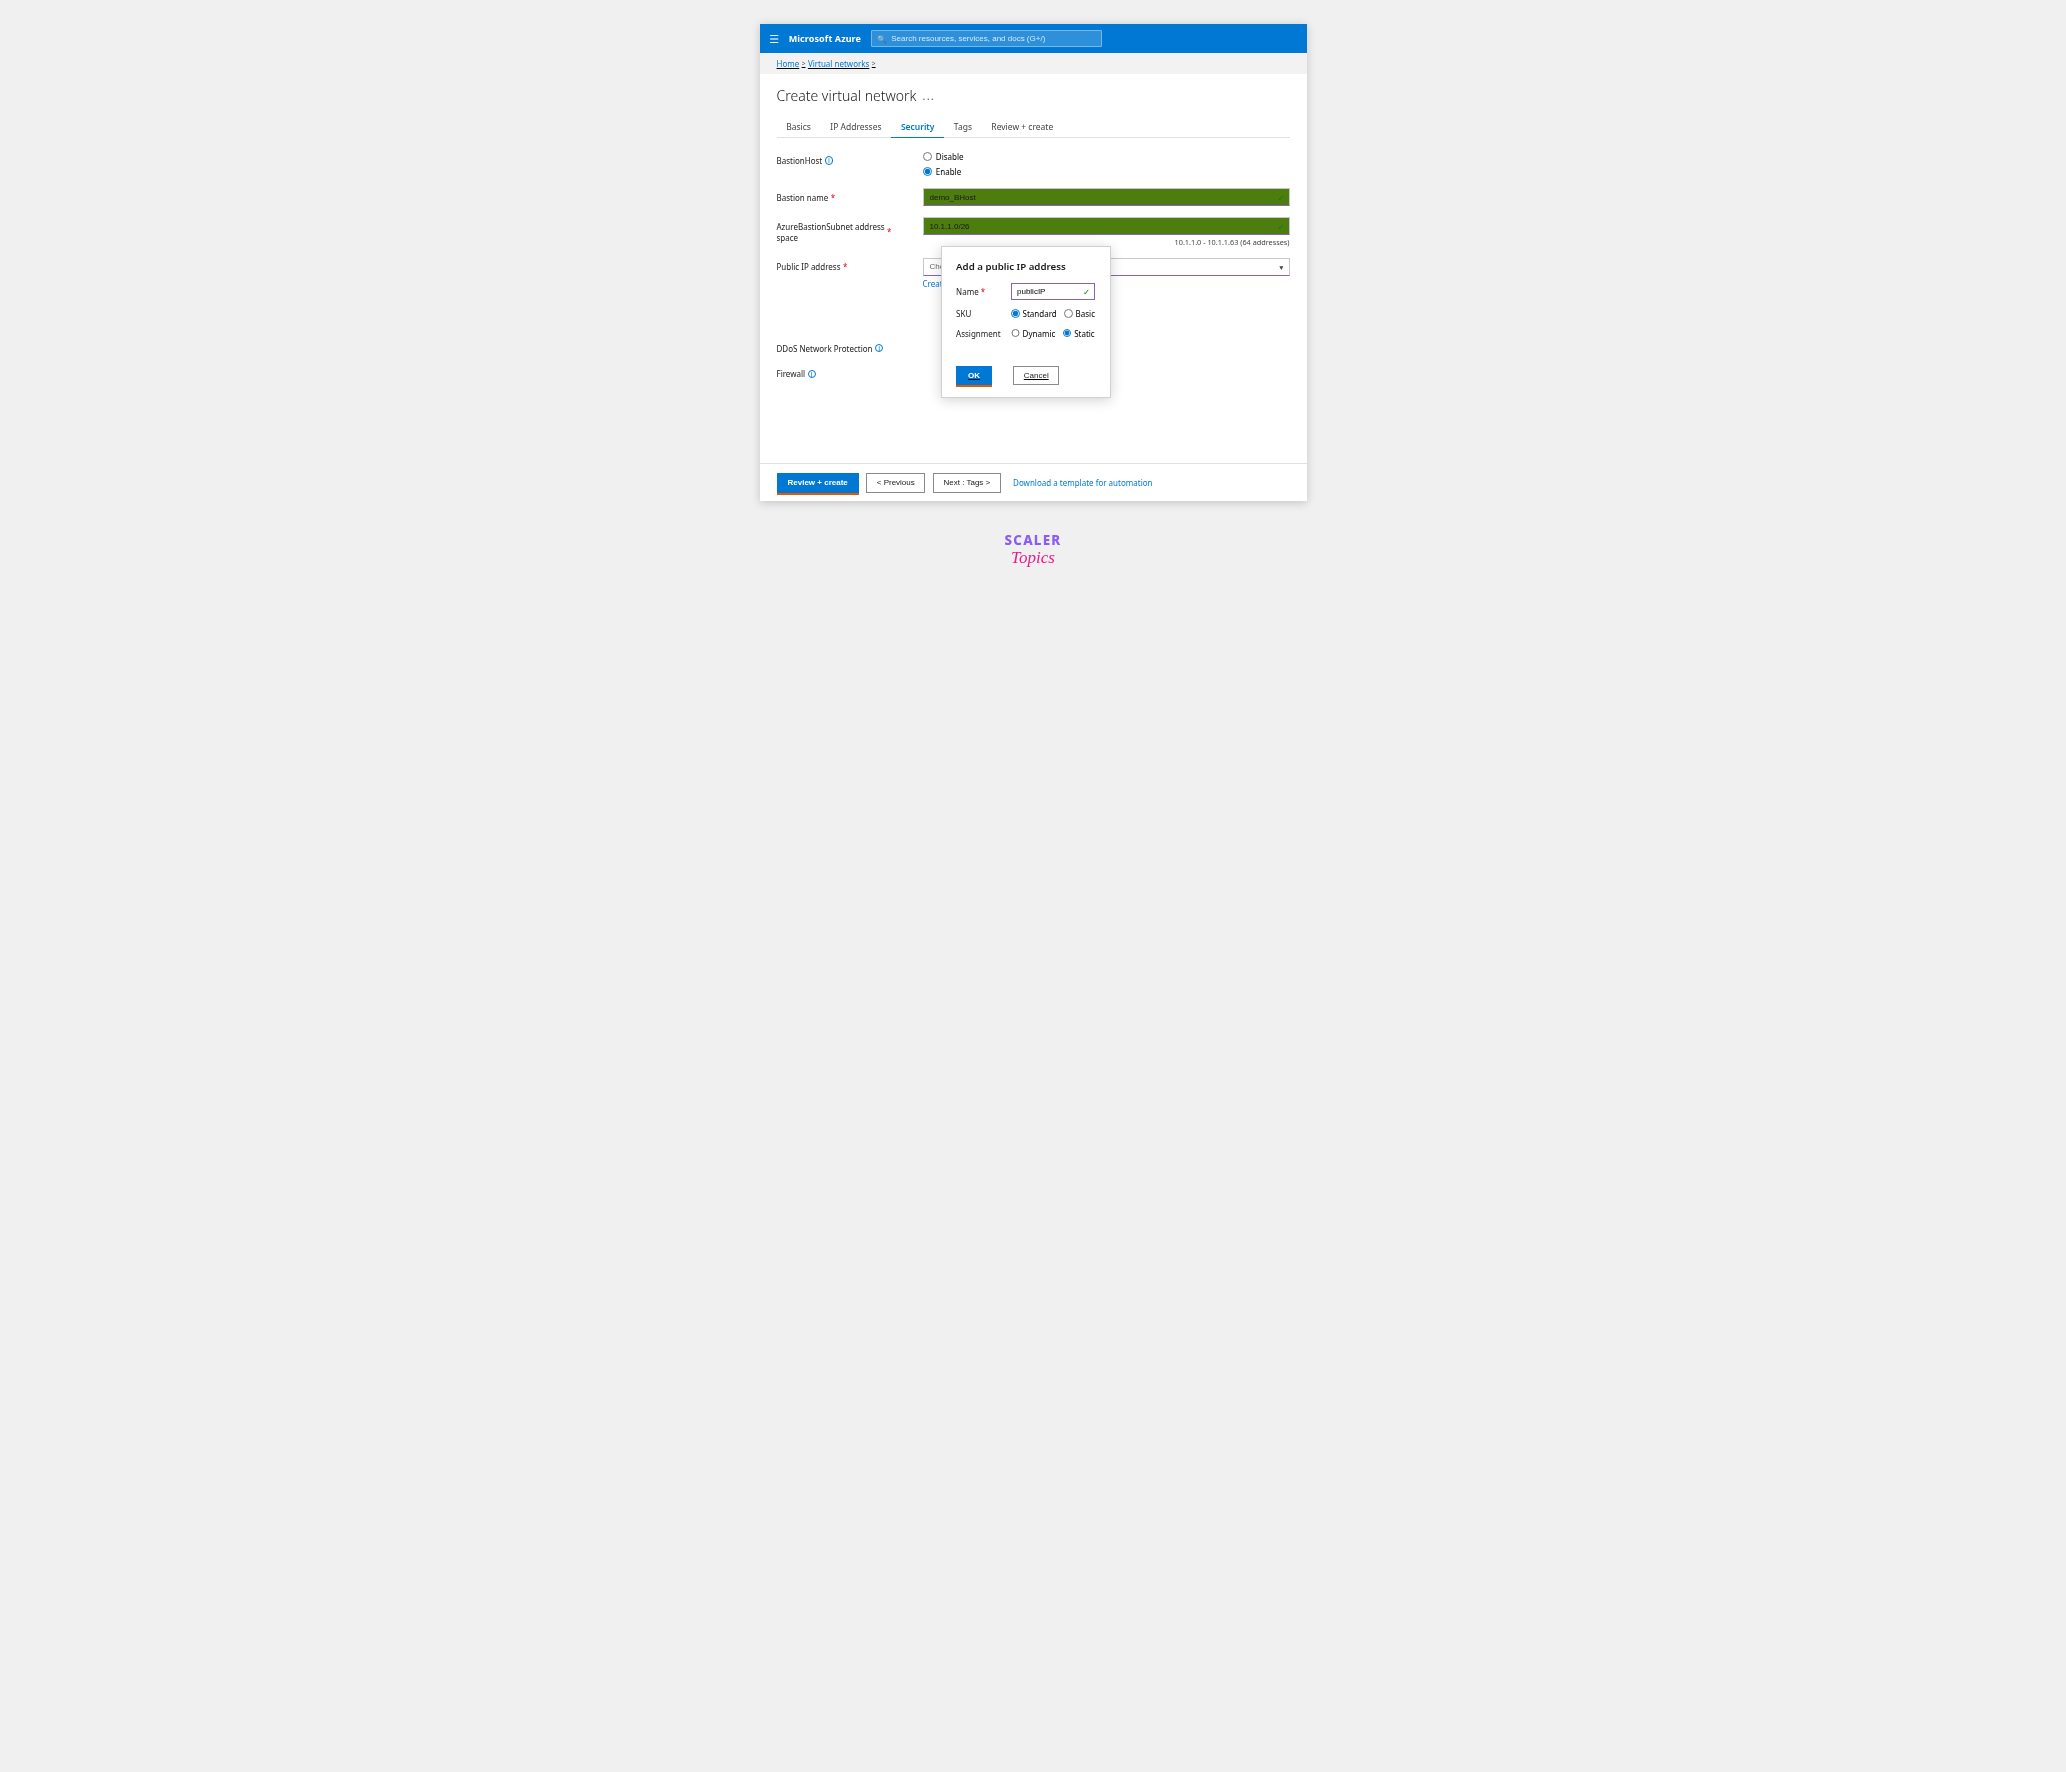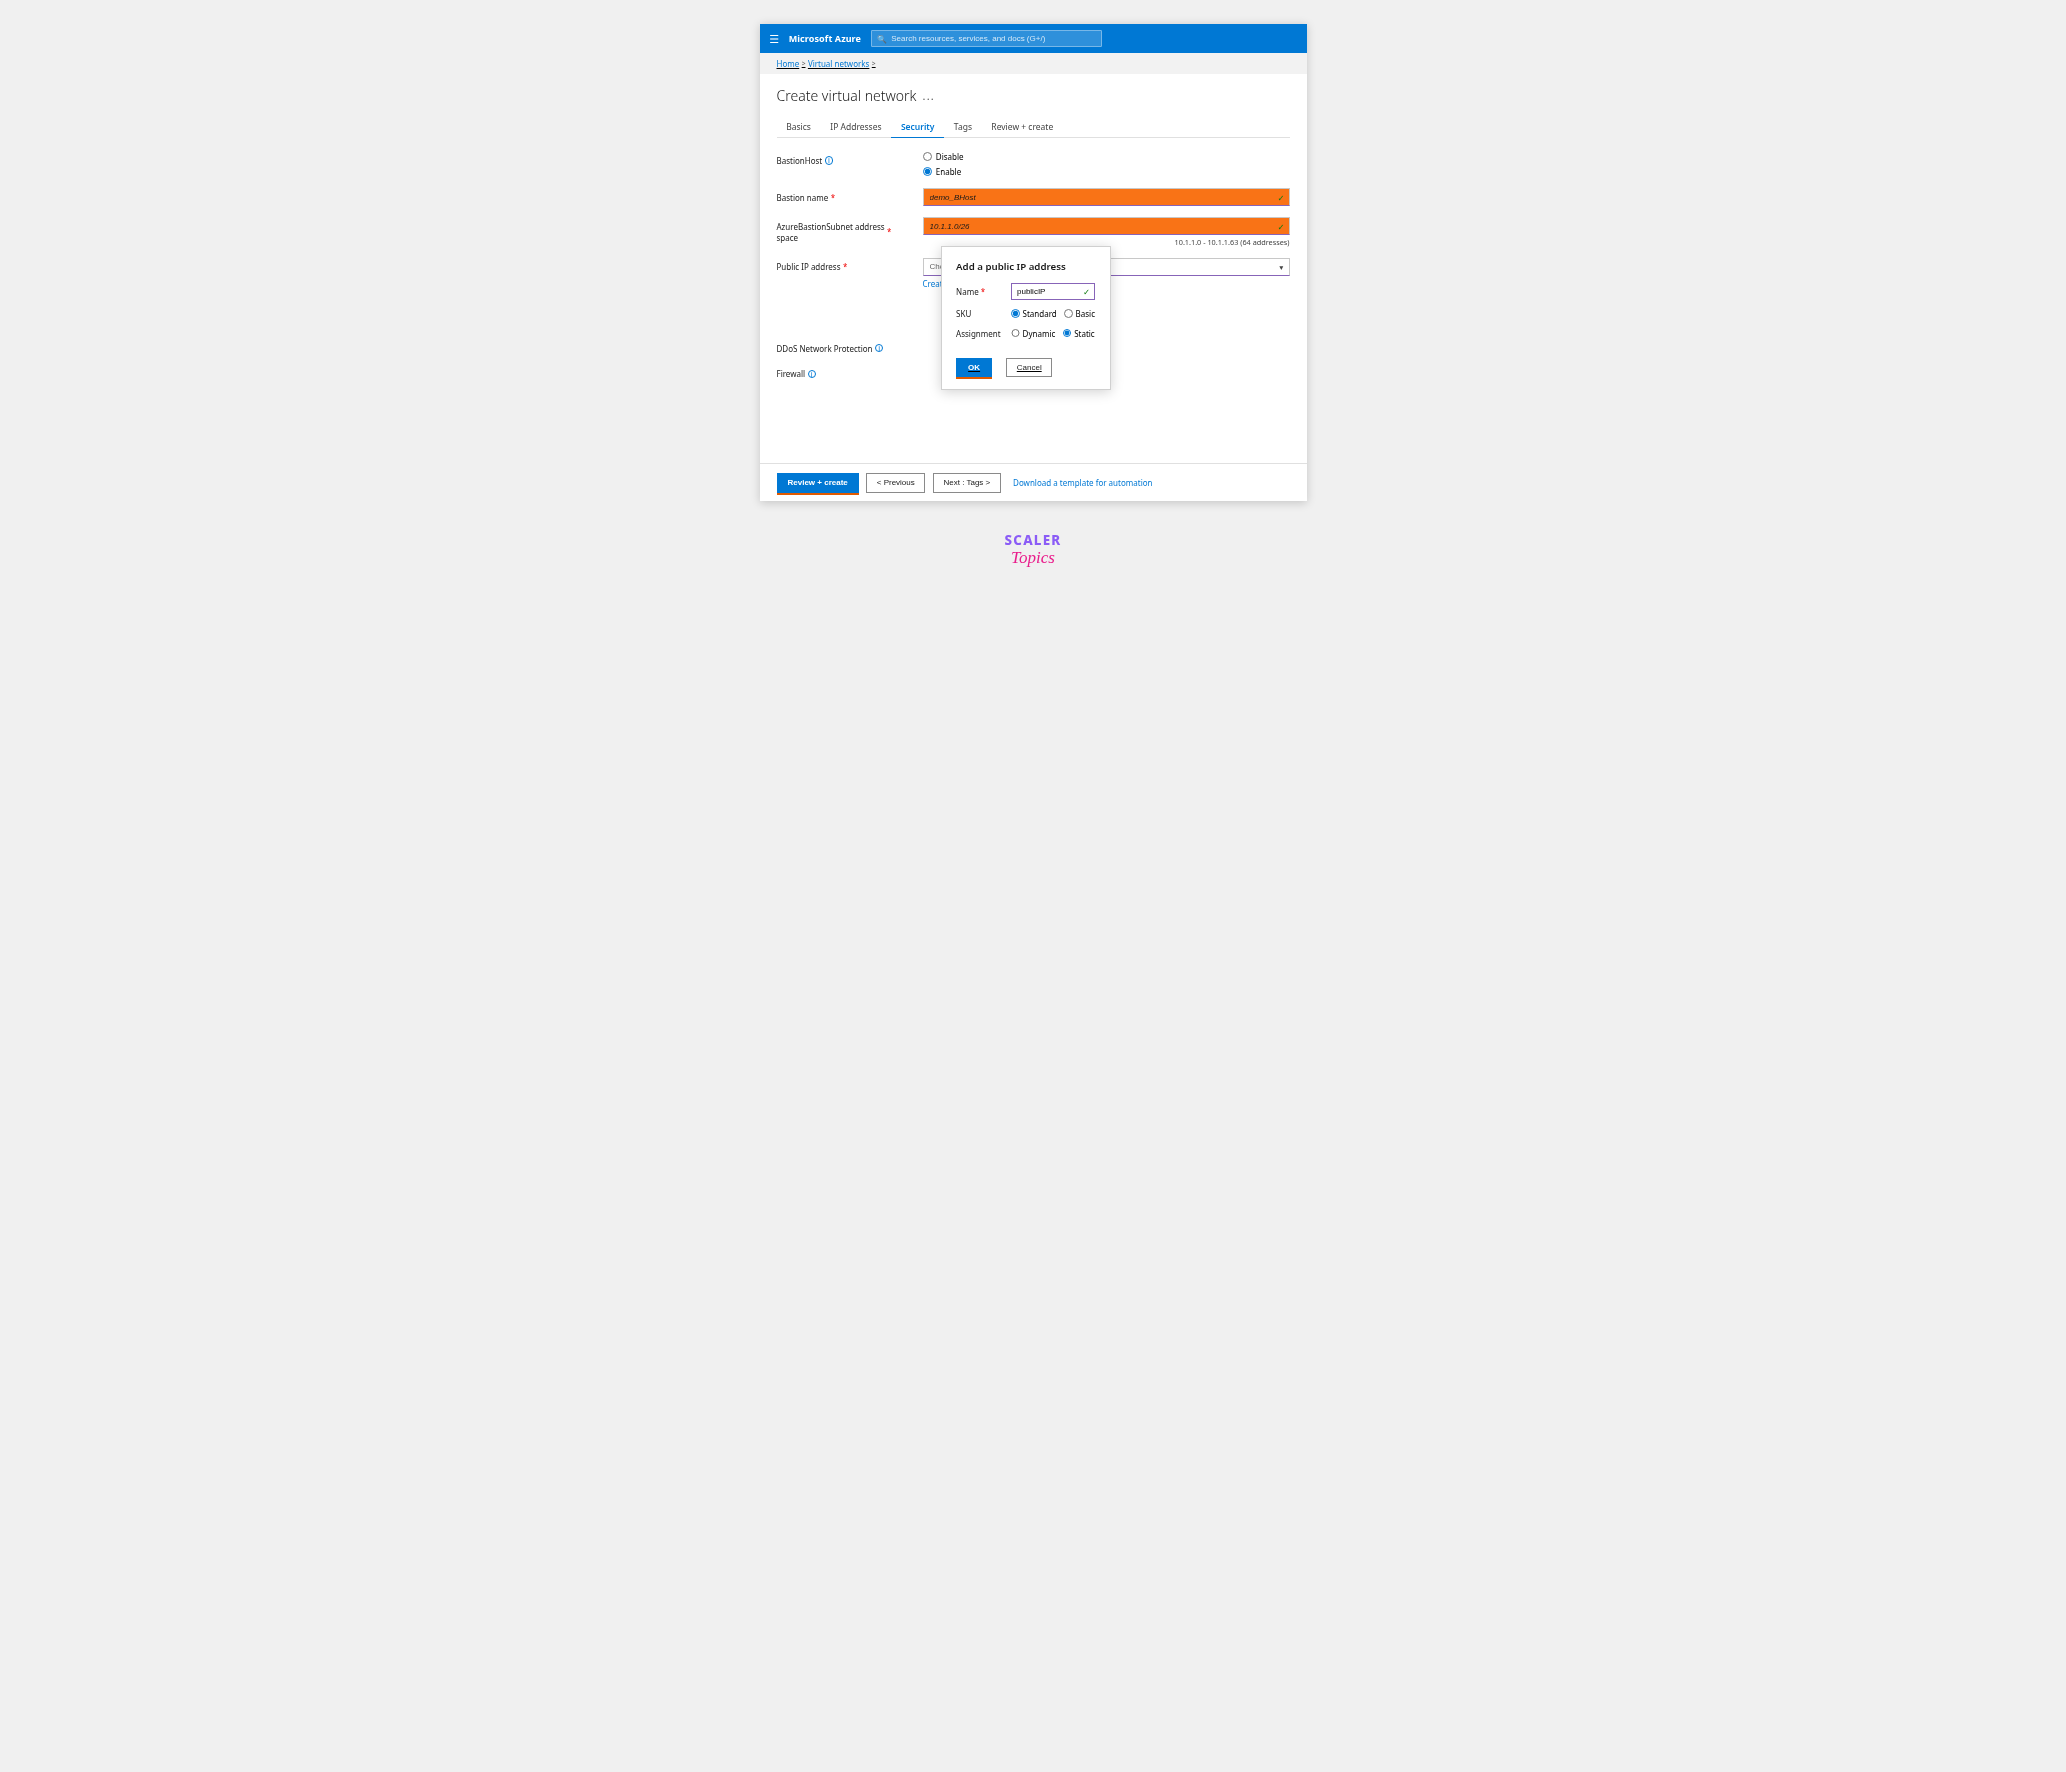--- a/index.html
+++ b/index.html
@@ -188,22 +188,21 @@
       position: relative;
     }
     .text-input {
       width: 100%;
       border: 0.6px solid #c8c8c8;
       border-bottom: 1.2px solid #8764b8;
       padding: 3.6px 18px 3.6px 6px;
       font-size: 8px;
       outline: none;
       color: #1a1a1a;
-      background: #f97316;
-      font-style: italic;
+      background: #4d7c0f;
     }
     .check-icon {
       position: absolute;
       right: 4.9px;
       top: 50%;
       transform: translateY(-50%);
       color: #107c10;
       font-size: 8.5px;
     }
 
@@ -305,22 +304,22 @@
       gap: 3px;
       cursor: pointer;
     }
     .dialog-radio-item input[type="radio"] {
       accent-color: #0078d4;
       width: 8.5px;
       height: 8.5px;
     }
     .dialog-buttons {
       display: flex;
-      gap: 14px;
-      margin-top: 19px;
+      gap: 21px;
+      margin-top: 27px;
       text-decoration: underline;
     }
     .btn-ok {
       background: #0078d4;
       color: #fff;
       border: none;
       padding: 4.3px 12px;
       font-size: 8px;
       cursor: pointer;
       font-weight: 600;

